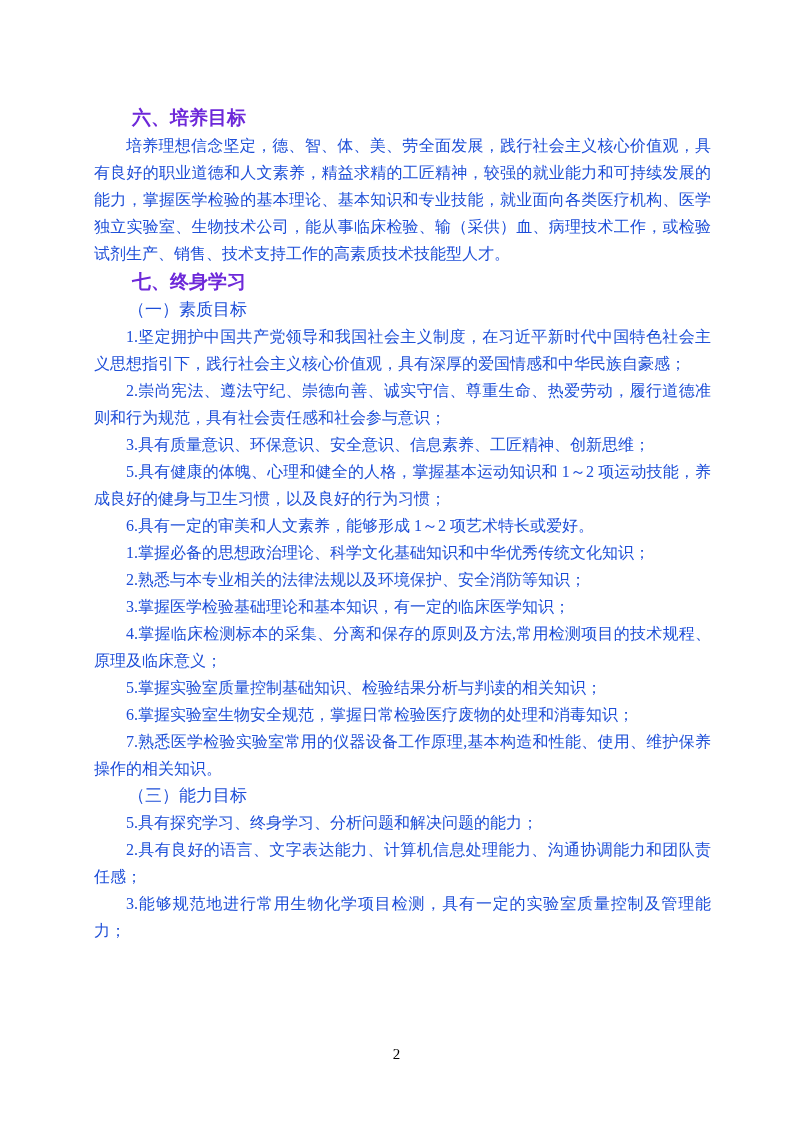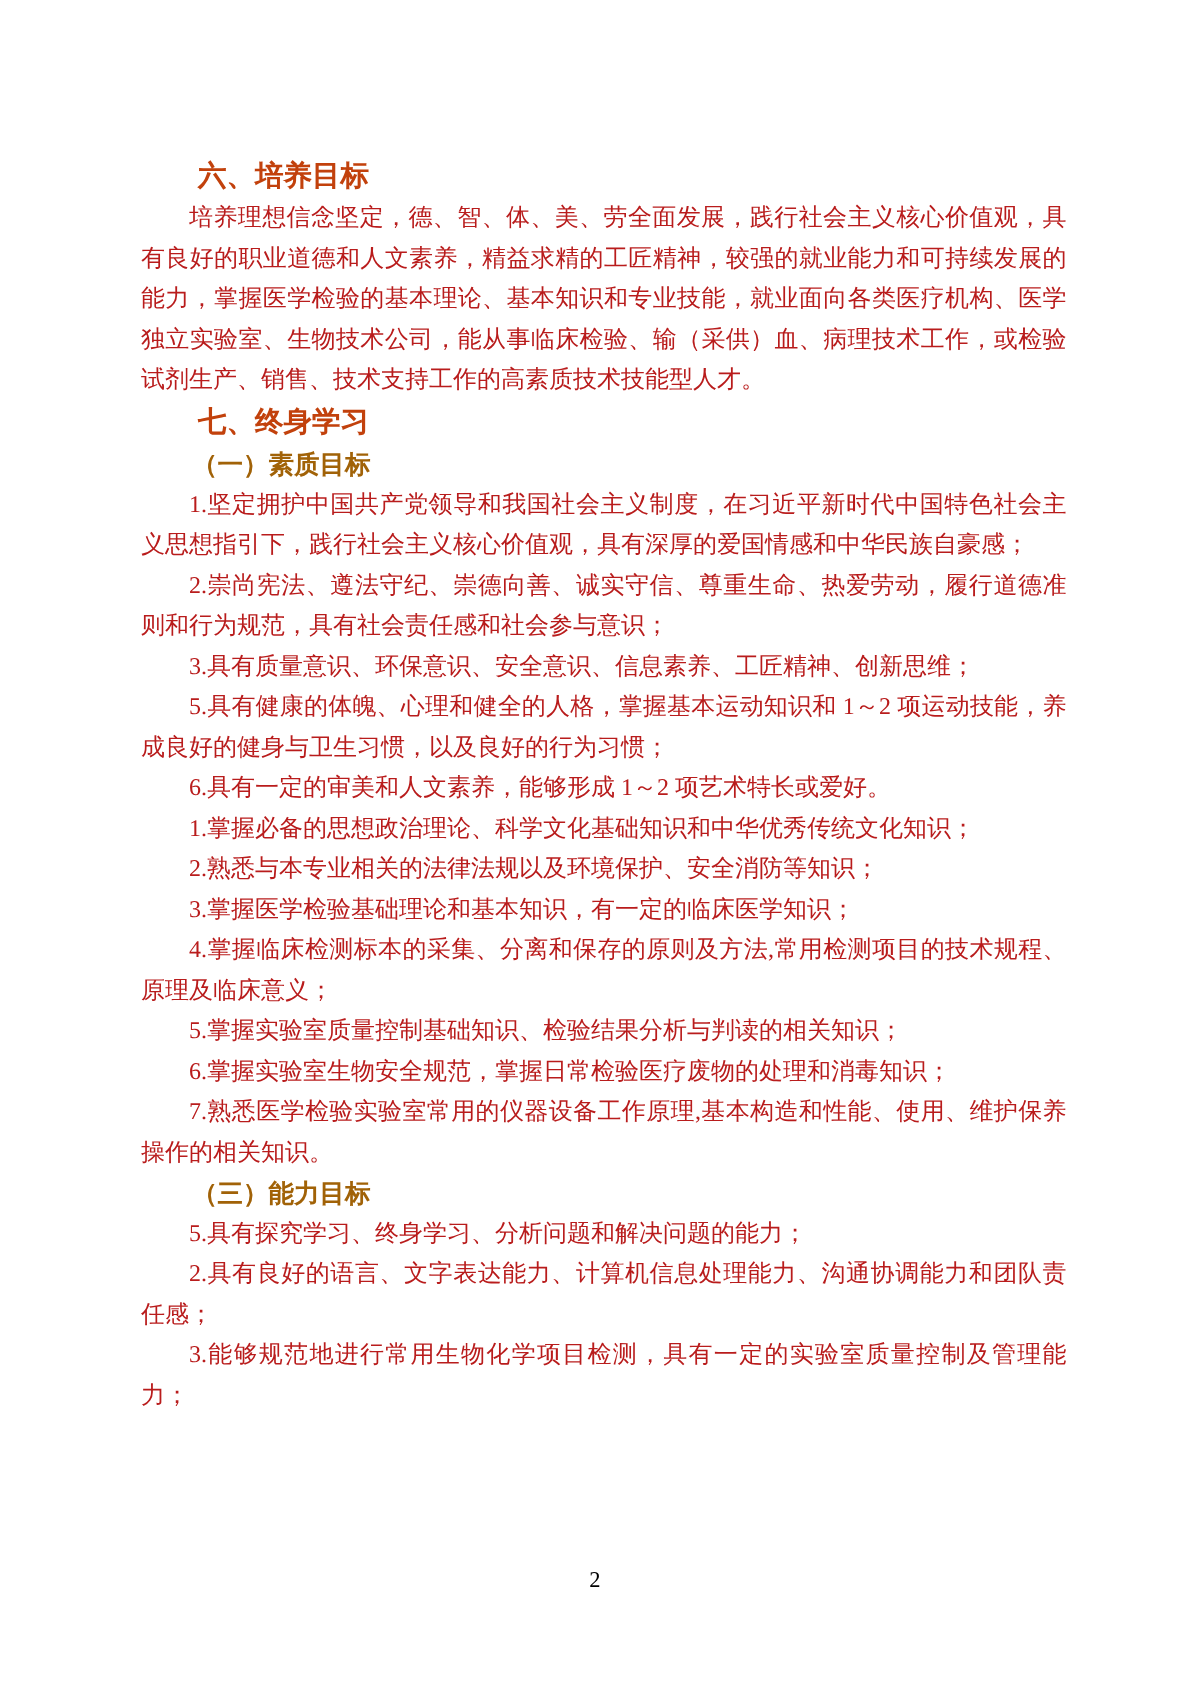--- a/index.html
+++ b/index.html
@@ -28,38 +28,38 @@
     top: 103px;
     width: 617px;
   }
   .sec-heading {
     margin: 0;
     font-size: 19px;
     line-height: 29px;
     font-weight: bold;
     text-indent: 2em;
     font-family: "Liberation Sans", "DejaVu Sans", sans-serif;
-    color: #c2410c;
+    color: #6d28d9;
   }
   .sub-heading {
     margin: 0;
     font-size: 17px;
     line-height: 27px;
-    font-weight: bold;
+    font-weight: normal;
     text-indent: 2em;
     font-family: "Liberation Sans", "DejaVu Sans", sans-serif;
-    color: #a16207;
+    color: #1d4ed8;
   }
   .body-para {
     margin: 0;
     font-size: 16px;
     line-height: 27px;
     text-align: justify;
     text-indent: 2em;
-    color: #b91c1c;
+    color: #1d4ed8;
   }
   .page-number {
     position: absolute;
     top: 1044px;
     left: 0;
     width: 793px;
     text-align: center;
     font-size: 15px;
     line-height: 20px;
     color: #000000;

